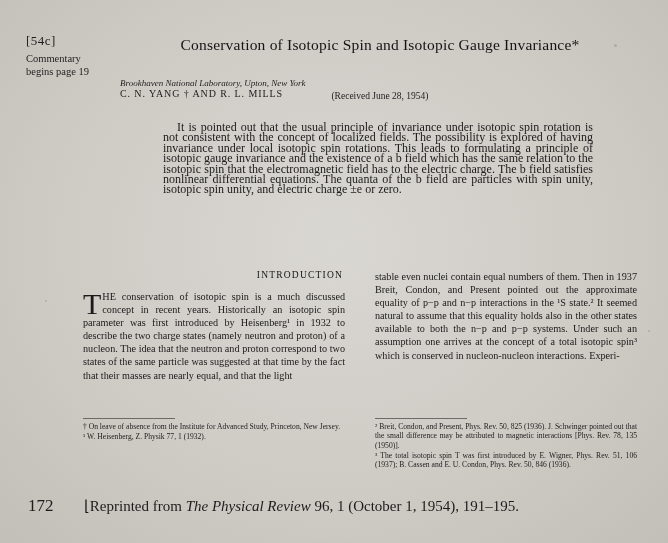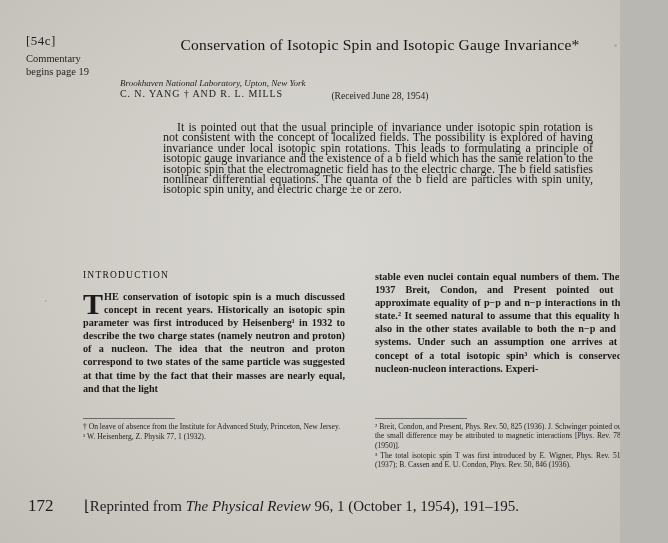--- a/index.html
+++ b/index.html
@@ -2,21 +2,21 @@
 <html><head>
 <meta charset="utf-8">
 <style>
   html, body {
     margin: 0;
     padding: 0;
     background: #b9b7b2;
   }
   #page {
     position: relative;
-    width: 620px;
+    width: 668px;
     height: 543px;
     background: #bef264;
     overflow: hidden;
     font-family: "Liberation Serif", serif;
     color: #1a1a1a;
   }
   
   #paper {
     position: absolute;
     left: 0; top: 0;
@@ -93,32 +93,31 @@
     text-align: justify;
     color: #1b1b1b;
   }
   #abstract .ind { display: inline-block; width: 14px; }
 
   #section-head {
     position: absolute;
     left: 83px;
     top: 270px;
     width: 260px;
-    text-align: left;
+    text-align: right;
     font-size: 9.5px;
     letter-spacing: 1.2px;
     color: #151515;
   }
   .col {
     position: absolute;
     font-size: 10.2px;
     line-height: 13.1px;
     text-align: justify;
     color: #1a1a1a;
-    font-weight: bold;
   }
   #col-left {
     left: 83px;
     top: 290px;
     width: 262px;
   }
   #col-right {
     left: 375px;
     top: 270px;
     width: 262px;

